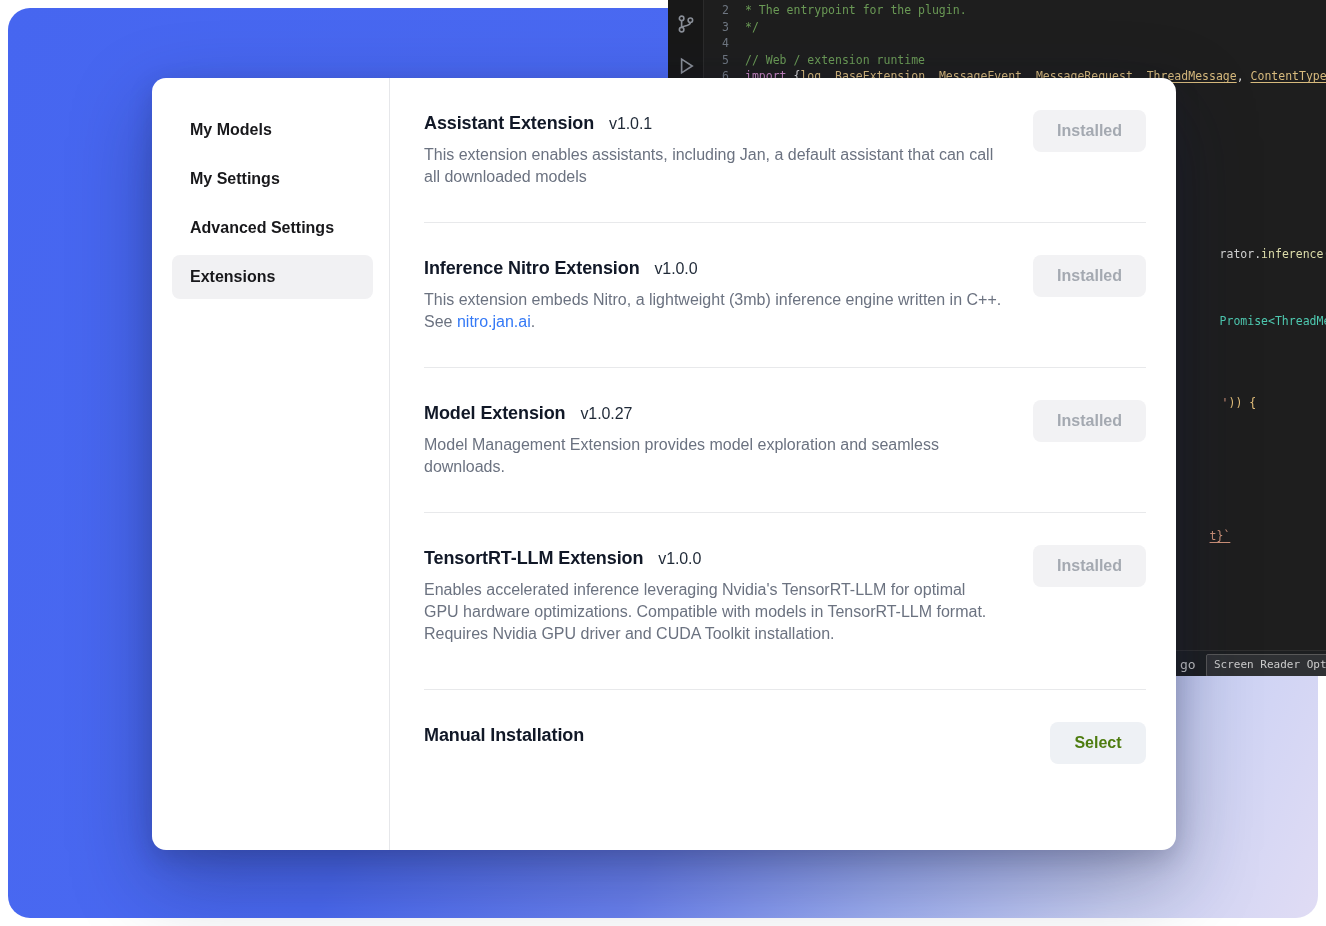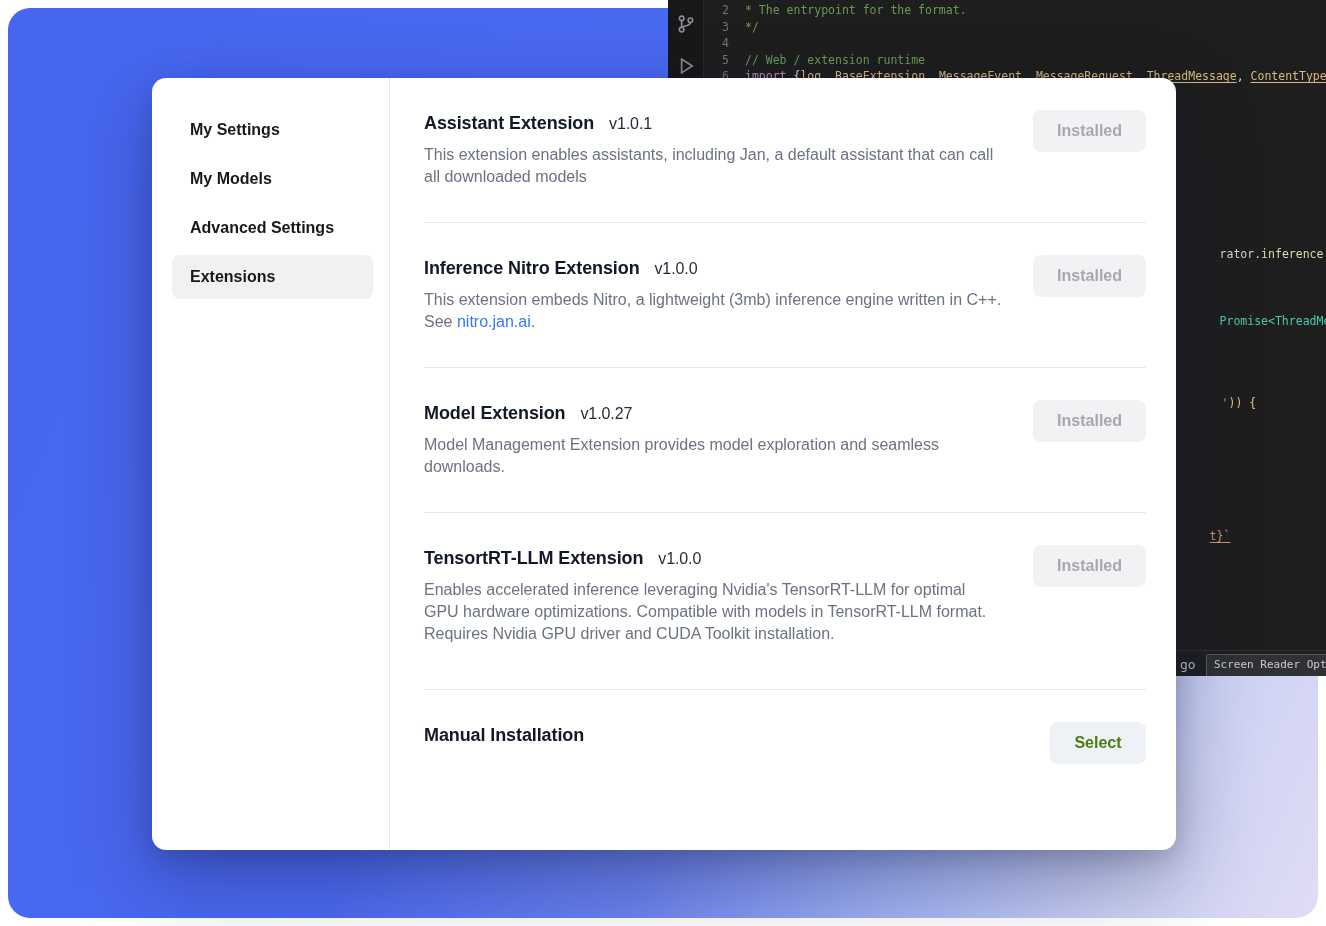--- a/index.html
+++ b/index.html
@@ -119,21 +119,21 @@
       <span class="act-icon">
         <svg viewBox="0 0 16 16">
             <path d="M4.5 2.5l8.5 5.5-8.5 5.5z"></path>
           </svg>
       </span>
     </div>
 
     <div class="code-area">
       <div class="code-line">
         <span class="ln">2</span>
-        <span class="tok-comment">* The entrypoint for the format.</span>
+        <span class="tok-comment">* The entrypoint for the plugin.</span>
       </div>
       <div class="code-line">
         <span class="ln">3</span>
         <span class="tok-comment">*/</span>
       </div>
       <div class="code-line">
         <span class="ln">4</span>
         <span class="tok-punct"></span>
       </div>
       <div class="code-line">
@@ -174,24 +174,24 @@
     <div class="status-bar">
       <span class="sb-go">go</span>
       <span class="sb-badge">Screen Reader Optimized</span>
     </div>
   </div>
 
   <div class="modal">
 
     <aside class="sidebar">
       <div class="nav-item">
+        <span>My Models</span>
+      </div>
+      <div class="nav-item">
         <span>My Settings</span>
-      </div>
-      <div class="nav-item">
-        <span>My Models</span>
       </div>
       <div class="nav-item">
         <span>Advanced Settings</span>
       </div>
       <div class="nav-item active">
         <span>Extensions</span>
       </div>
     </aside>
 
     <main class="content">

